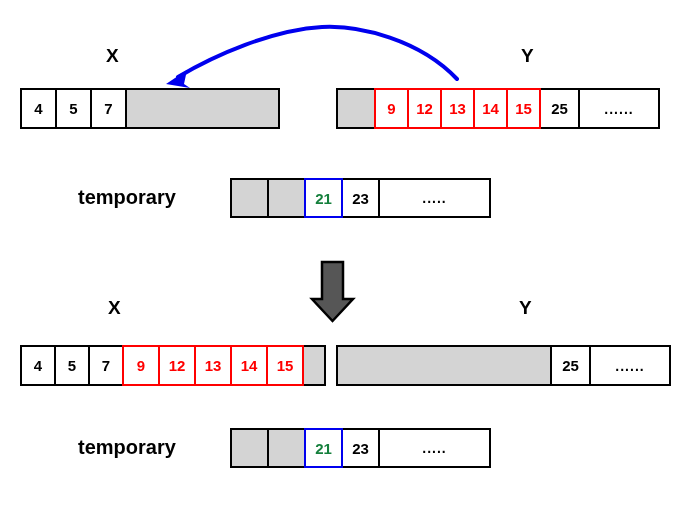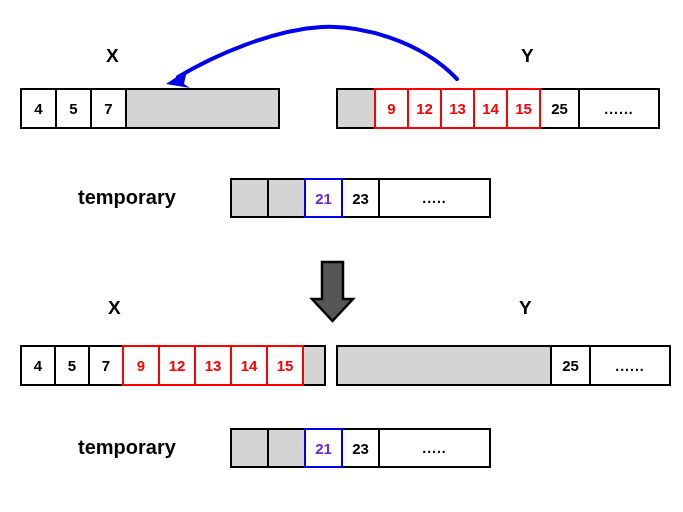--- a/index.html
+++ b/index.html
@@ -50,21 +50,21 @@
   .cell:first-child { margin-left: 0; }
   .cell.gray {
     background: #d4d4d4;
   }
   .cell.red {
     border-color: #ff0000;
     color: #ff0000;
   }
   .cell.blue {
     border-color: #0000ee;
-    color: #6d28d9;
+    color: #15803d;
   }
   
   .cell.red { position: relative; z-index: 2; }
   .cell.blue { position: relative; z-index: 2; }
   .cell.dots {
     font-size: 14px;
     letter-spacing: 1px;
     color: #000000;
   }
   .svg-layer {

